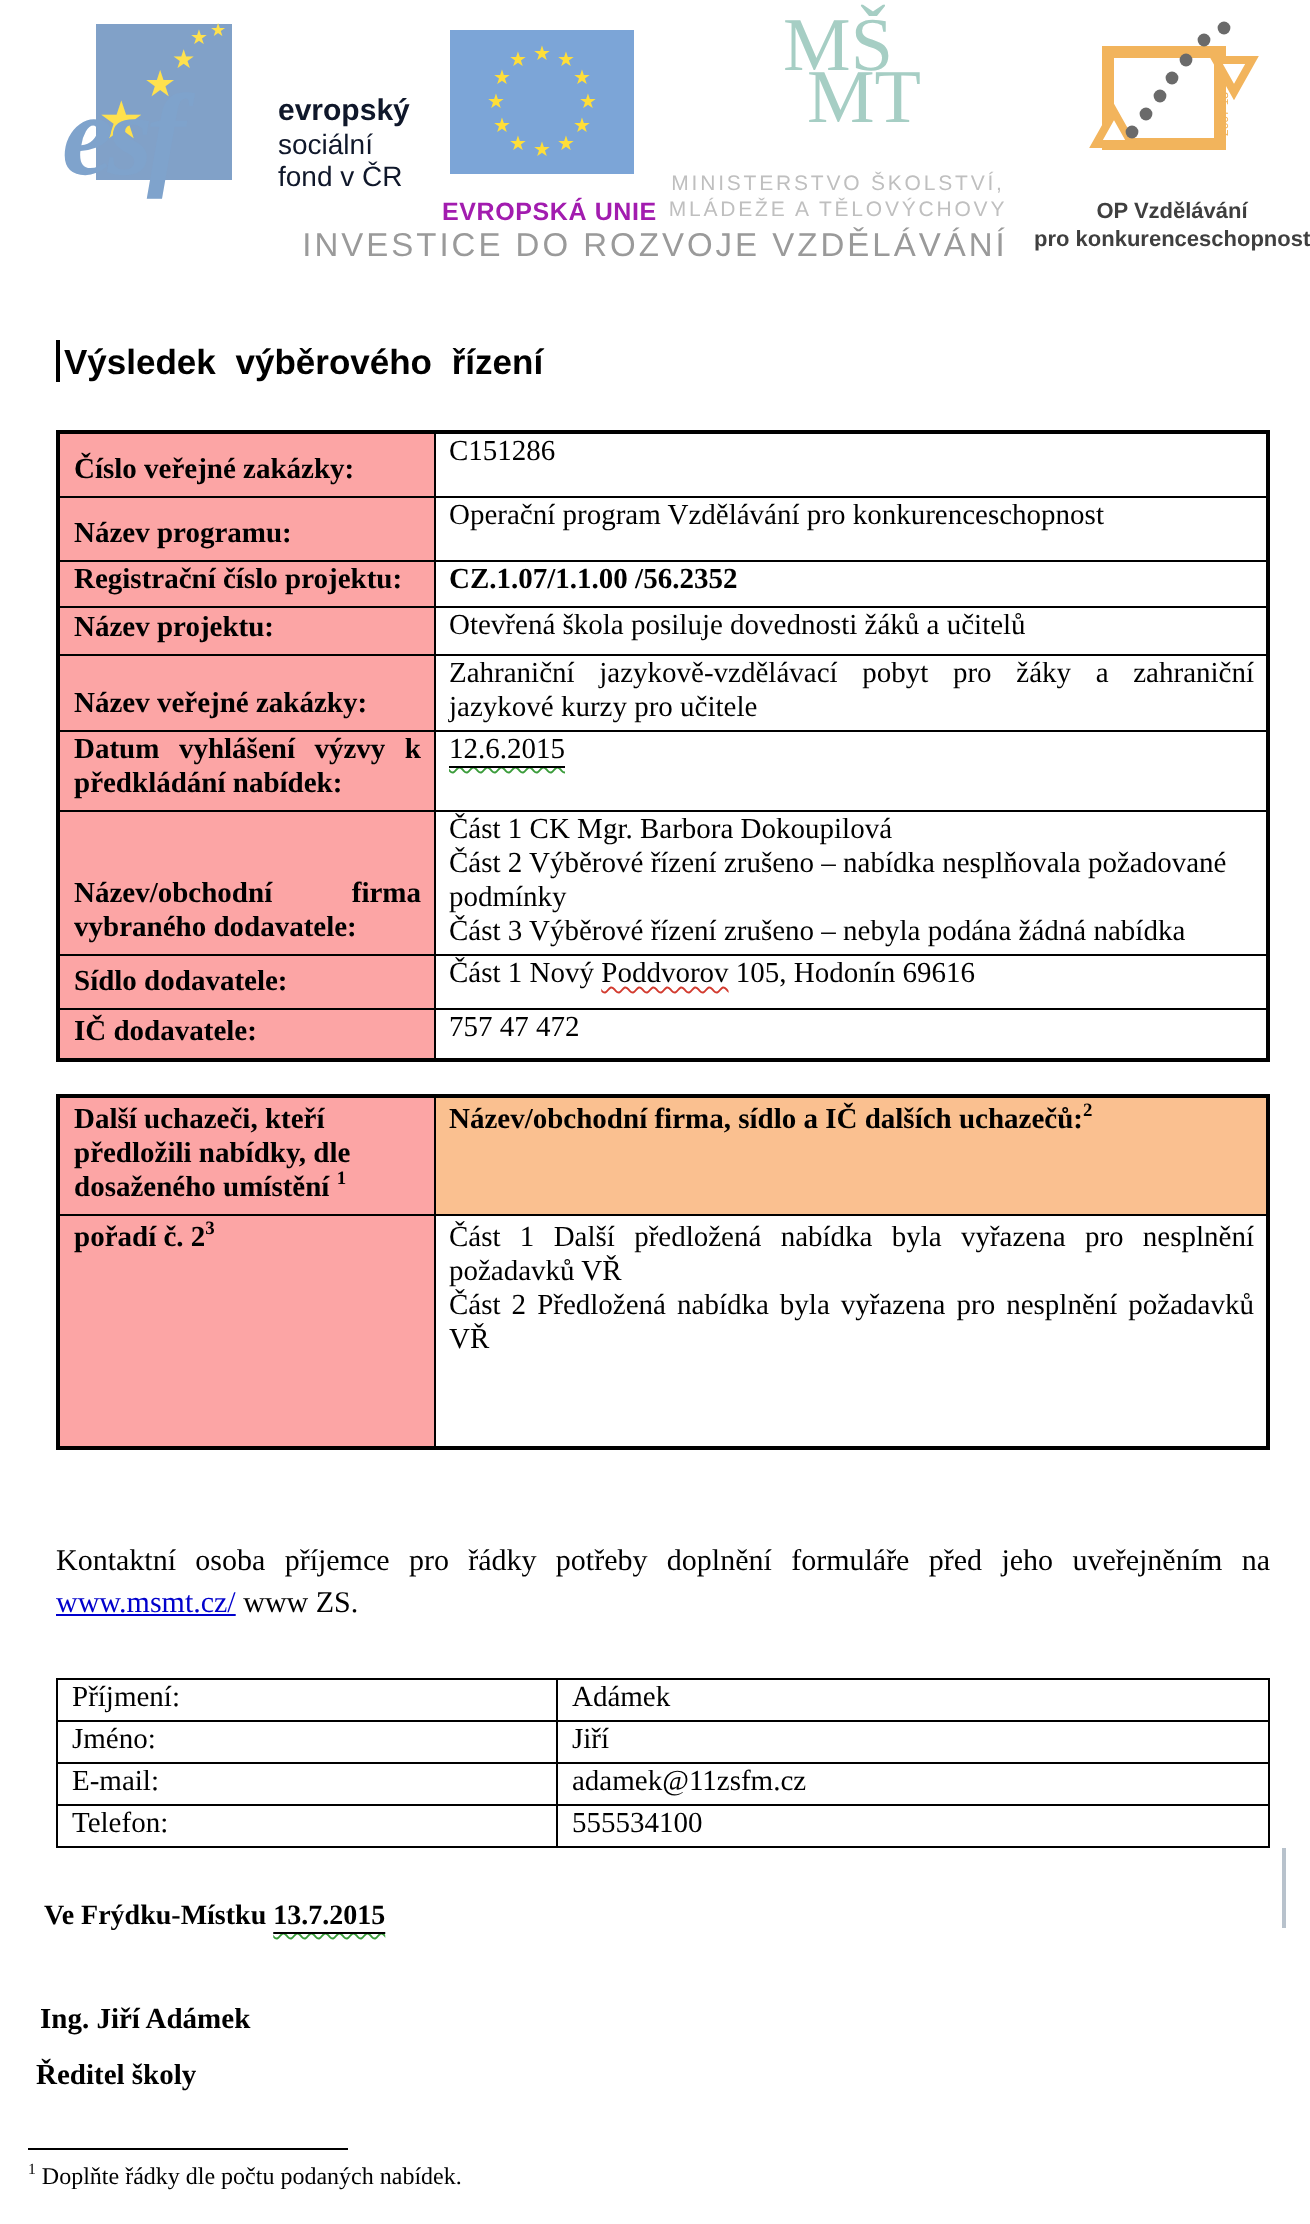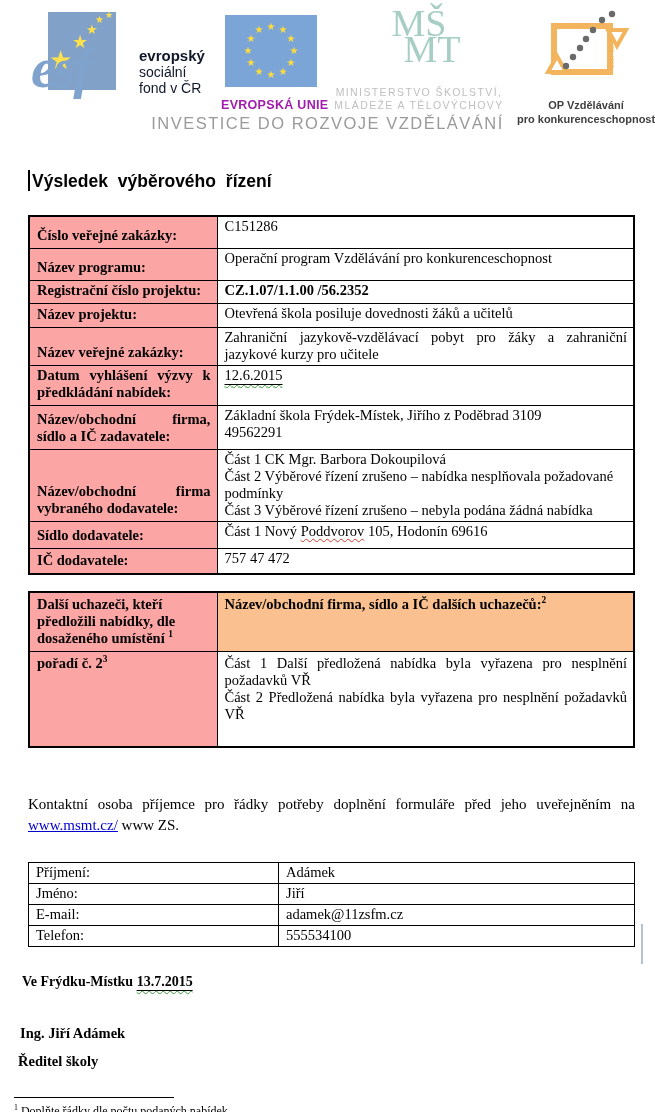--- a/index.html
+++ b/index.html
@@ -49,21 +49,21 @@
          padding-bottom:4px;}
   td.val{vertical-align:top;}
   .t1 col.c1,.t2 col.c1{width:188px;}
   .t1{margin-top:23px;}
   .r1{height:32px}.r2{height:32px}.r3{height:23px}.r4{height:24px}.r5{height:35px}
   .r6{height:36px}.r7{height:44px}.r8{height:68px}.r9{height:27px}.r10{height:26px}
   .bold{font-weight:bold;}
   .just{text-align:justify;}
   .t2{margin-top:16px;}
   .t2 td.lbl{vertical-align:top;text-align:left;padding-top:3px;}
-  .t2 .hrow{height:56px}.t2 .brow{height:95px}
+  .t2 .hrow{height:56px}.t2 .brow{height:116px}
   .t2 .hd{background:#FAC090;font-weight:bold;vertical-align:top;padding-top:3px;}
   .t2 .res{vertical-align:top;text-align:justify;padding-top:3px;}
   sup{font-size:.65em;vertical-align:super;line-height:0;}
 
   
   .para{margin:46px 20px 0 28px;width:607px;font-size:15px;line-height:21px;
         text-align:justify;}
   a.lnk{color:#0000CC;text-decoration:underline;cursor:pointer;}
   .t3{margin-top:26px;border:1px solid #000;}
   .t3 col.c1{width:250px;}
@@ -190,27 +190,20 @@
   <tr class="r5">
     <td class="lbl">Název veřejné zakázky:</td>
     <td class="val just">Zahraniční jazykově-vzdělávací pobyt pro žáky a zahraniční jazykové kurzy pro učitele</td>
   </tr>
   <tr class="r6">
     <td class="lbl">Datum vyhlášení výzvy k předkládání nabídek:</td>
     <td class="val">
       <span class="gwavy"><span class="u">12.6.2015</span></span>
     </td>
   </tr>
-  <tr class="r7">
-    <td class="lbl">Název/obchodní firma, sídlo a IČ zadavatele:</td>
-    <td class="val">
-      <div>Základní škola Frýdek-Místek, Jiřího z Poděbrad 3109</div>
-      <div>49562291</div>
-    </td>
-  </tr>
   <tr class="r8">
     <td class="lbl">Název/obchodní firma vybraného dodavatele:</td>
     <td class="val">
       <div>Část 1 CK Mgr. Barbora Dokoupilová</div>
       <div>Část 2 Výběrové řízení zrušeno – nabídka nesplňovala požadované podmínky</div>
       <div>Část 3 Výběrové řízení zrušeno – nebyla podána žádná nabídka</div>
     </td>
   </tr>
   <tr class="r9">
     <td class="lbl">Sídlo dodavatele:</td>

